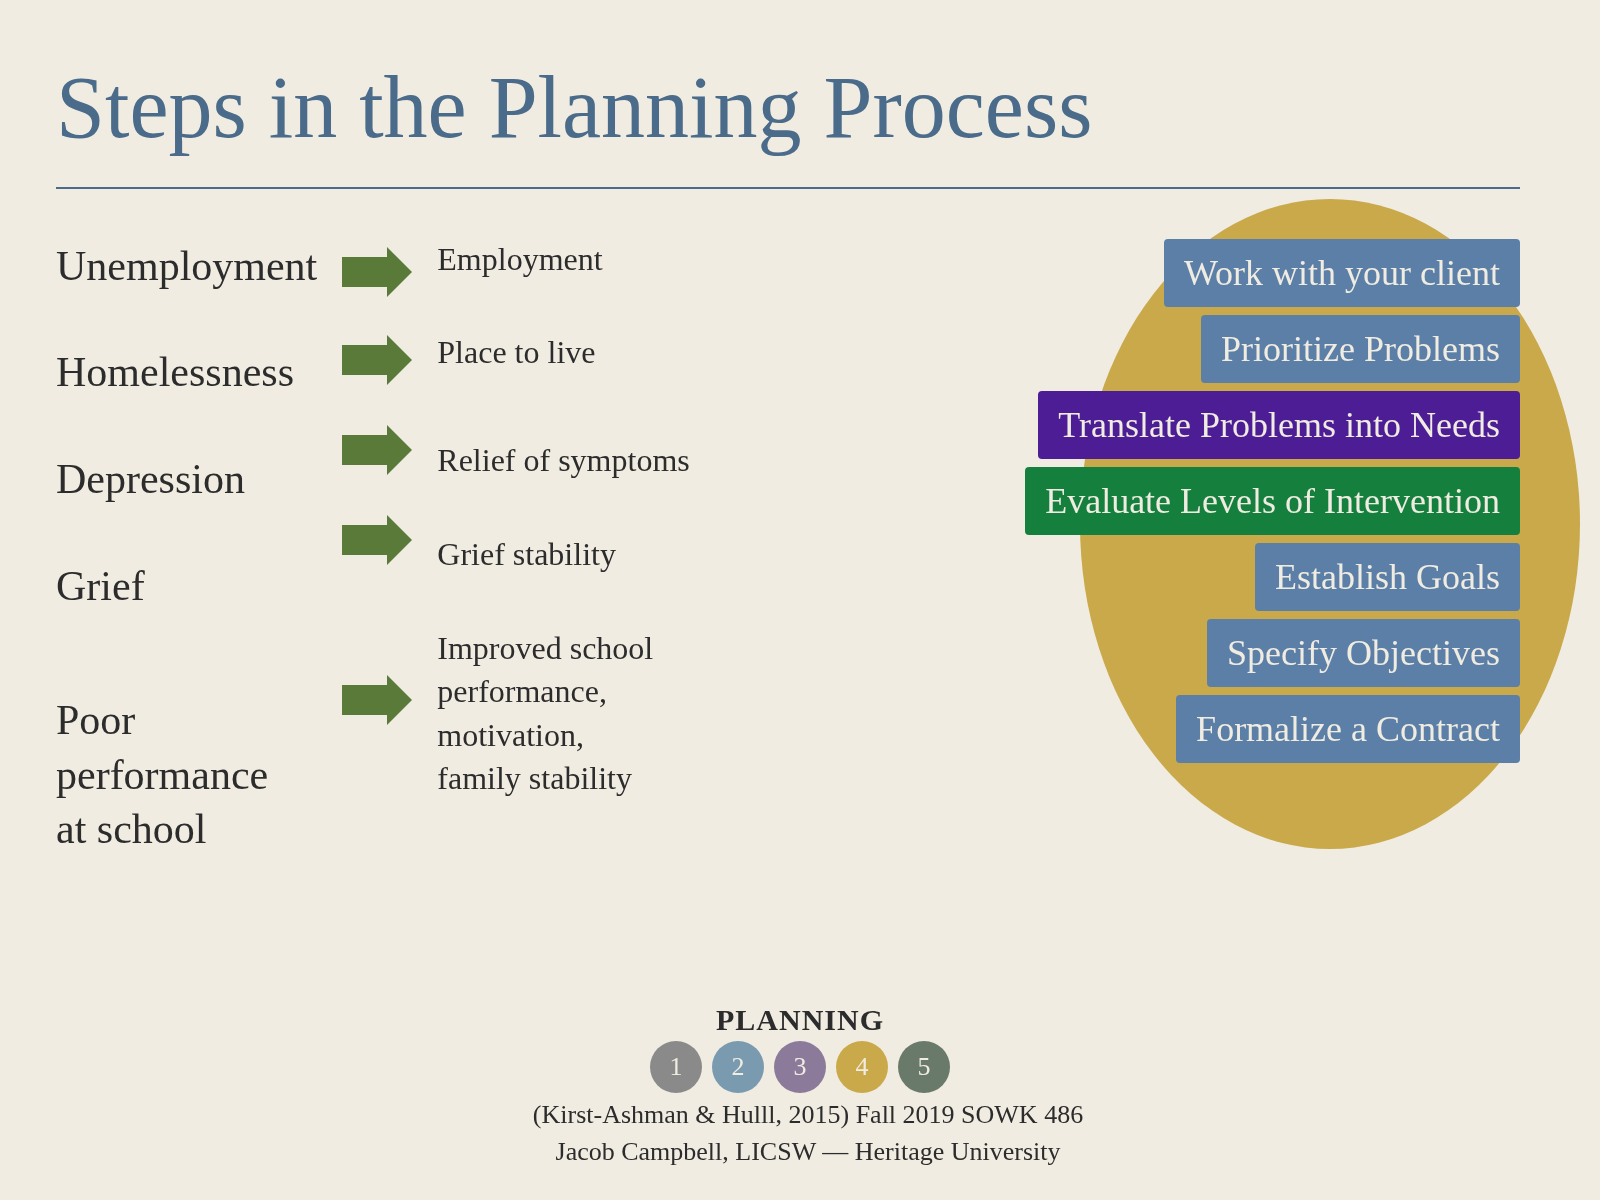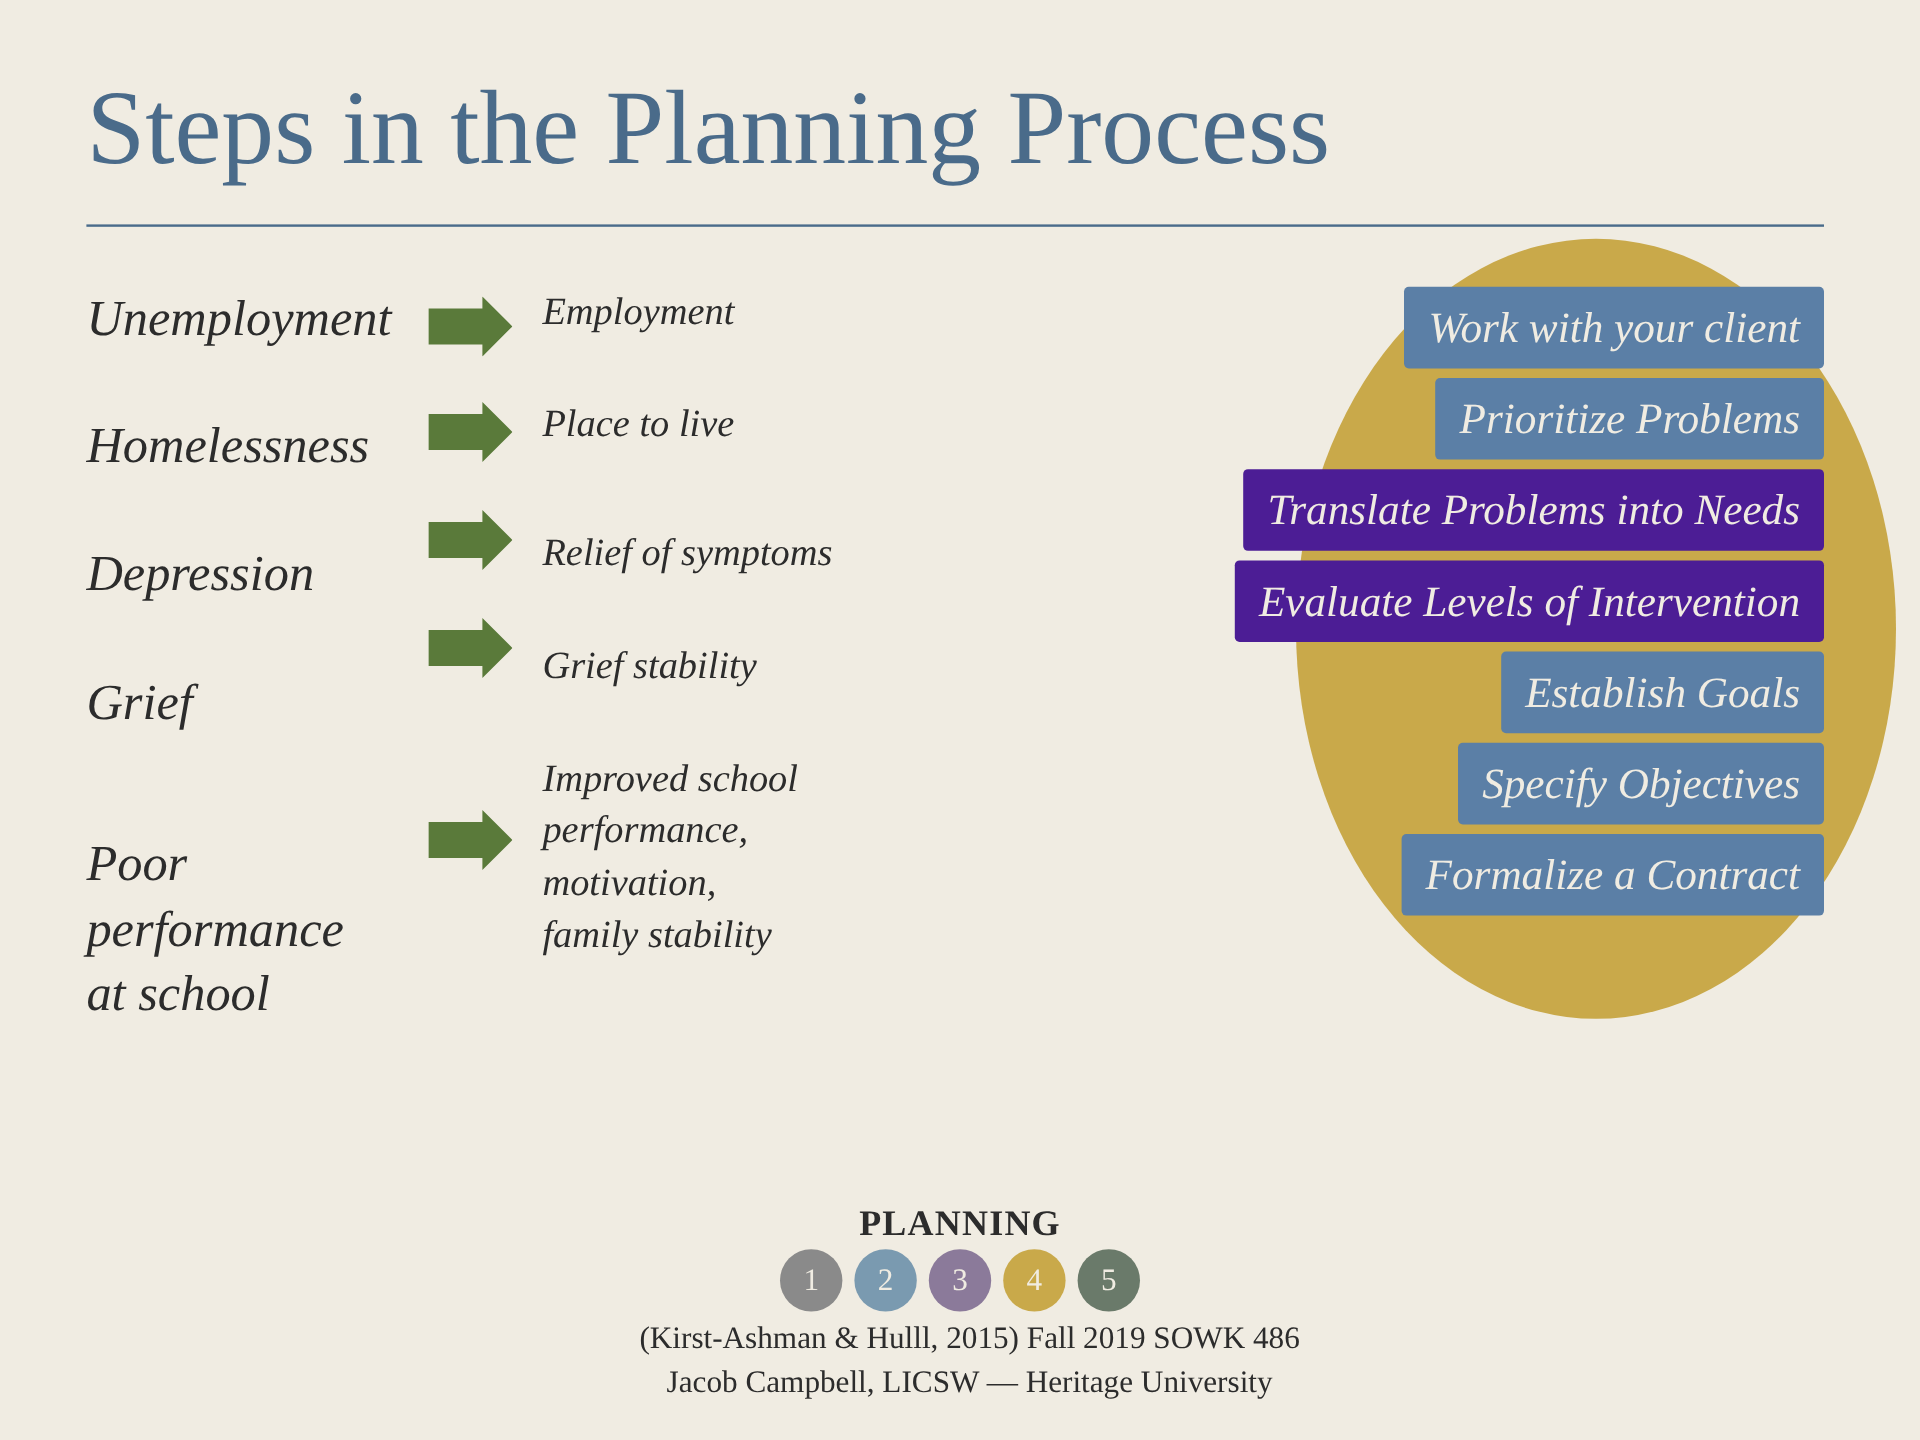--- a/index.html
+++ b/index.html
@@ -9,21 +9,21 @@
       height: 1200px;
       background-color: #f0ece2;
       font-family: Georgia, 'Times New Roman', serif;
       overflow: hidden;
       position: relative;
     }
 
     .page {
       width: 1600px;
       height: 1200px;
-      padding: 60px 80px 40px 72px;
+      padding: 60px 80px 40px 56px;
       position: relative;
     }
 
     .title {
       font-size: 88px;
       color: #4a6b8a;
       font-weight: normal;
       margin-bottom: 30px;
       line-height: 1.1;
     }
@@ -31,21 +31,20 @@
     .divider {
       border: none;
       border-top: 2px solid #4a6b8a;
       margin-bottom: 50px;
     }
 
     .content-area {
       display: flex;
       gap: 20px;
       position: relative;
-      font-style: italic;
     }
 
     
     .left-col {
       flex: 0 0 260px;
       display: flex;
       flex-direction: column;
       gap: 0;
     }
 
@@ -139,21 +138,21 @@
       height: 68px;
       border-radius: 4px;
       font-size: 36px;
       color: #f0ece2;
       text-align: center;
       padding: 0 20px;
     }
 
     .step-bar.steel-blue { background-color: #5b7fa6; }
     .step-bar.mauve { background-color: #4c1d95; }
-    .step-bar.dark-blue { background-color: #4c1d95; }
+    .step-bar.dark-blue { background-color: #15803d; }
 
     
     .bottom-bar {
       position: absolute;
       bottom: 30px;
       left: 80px;
       right: 80px;
       display: flex;
       align-items: center;
       gap: 4px;

